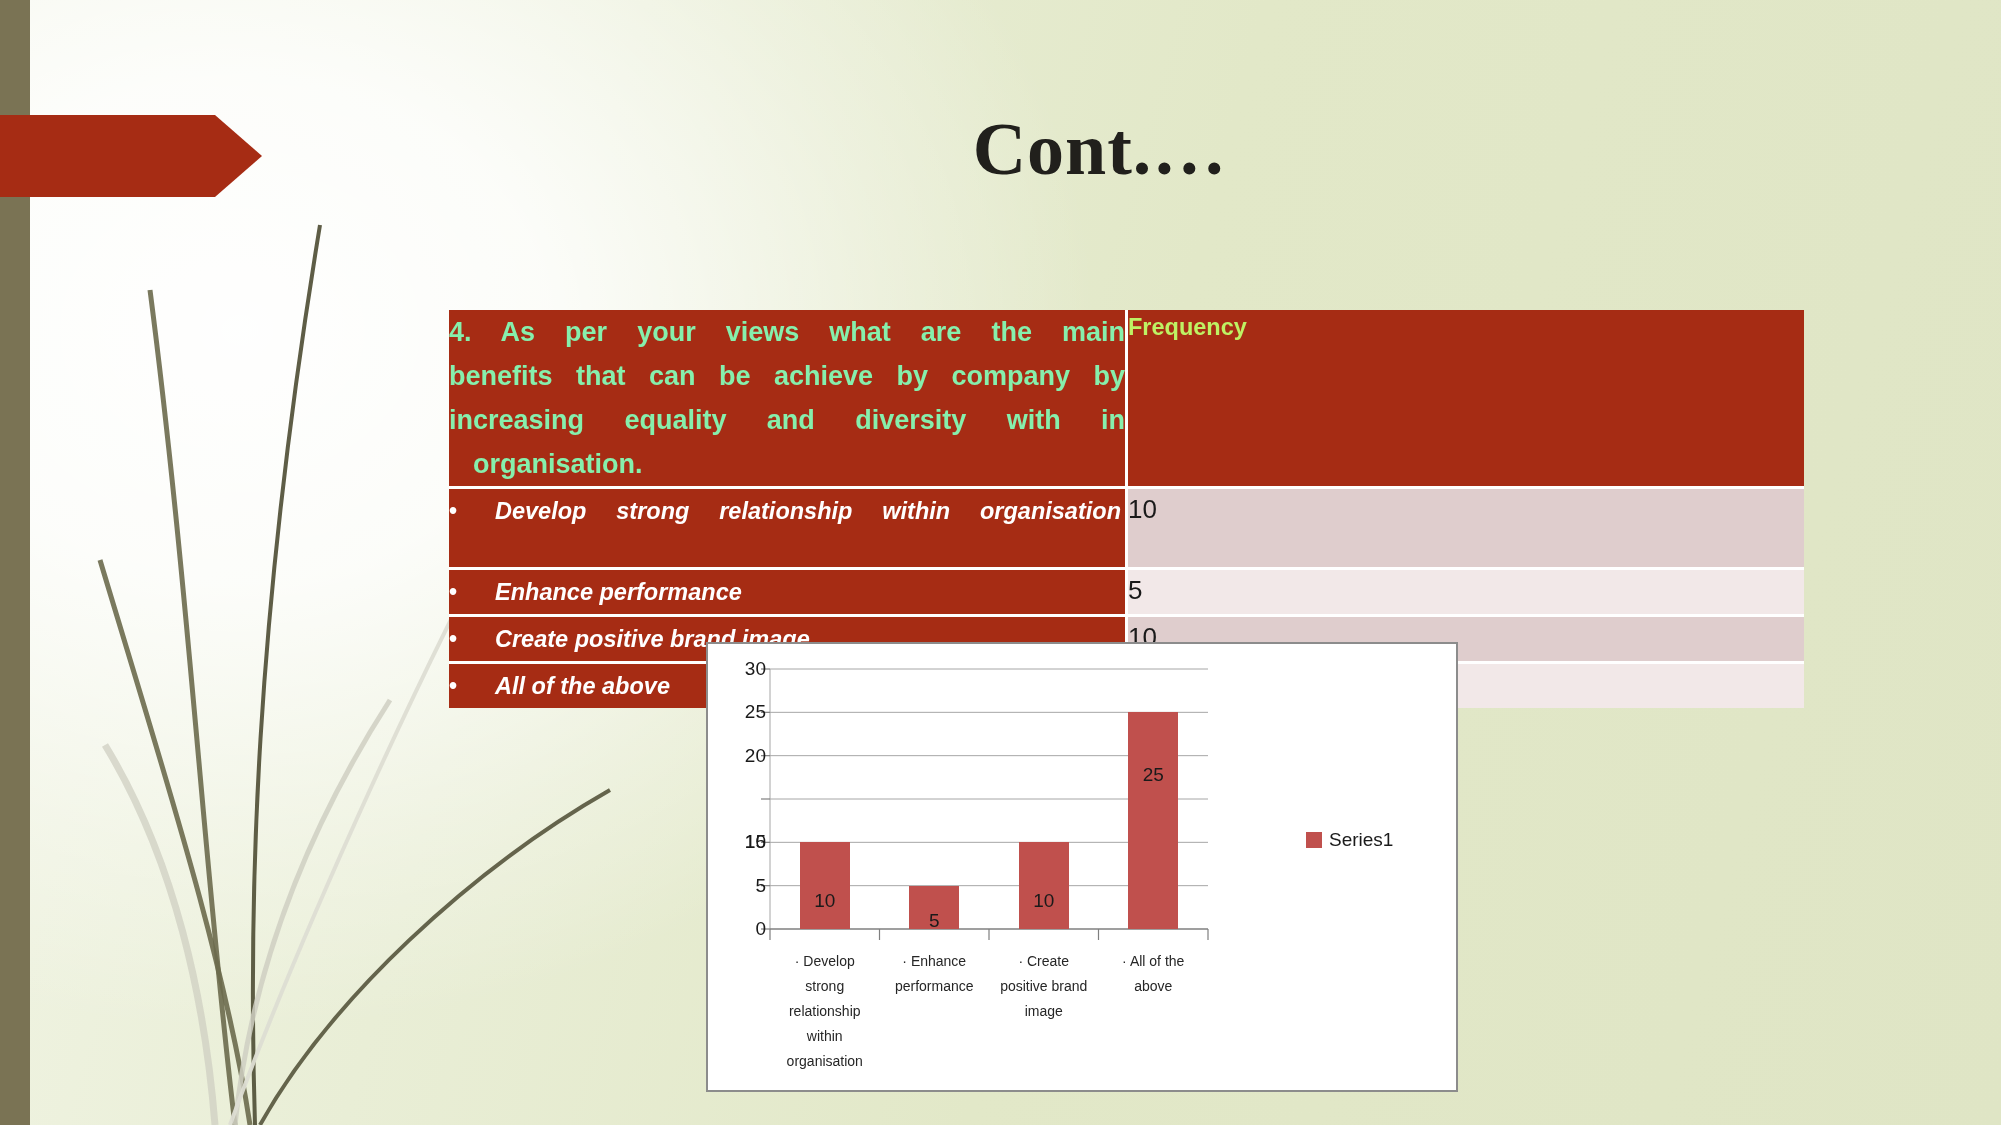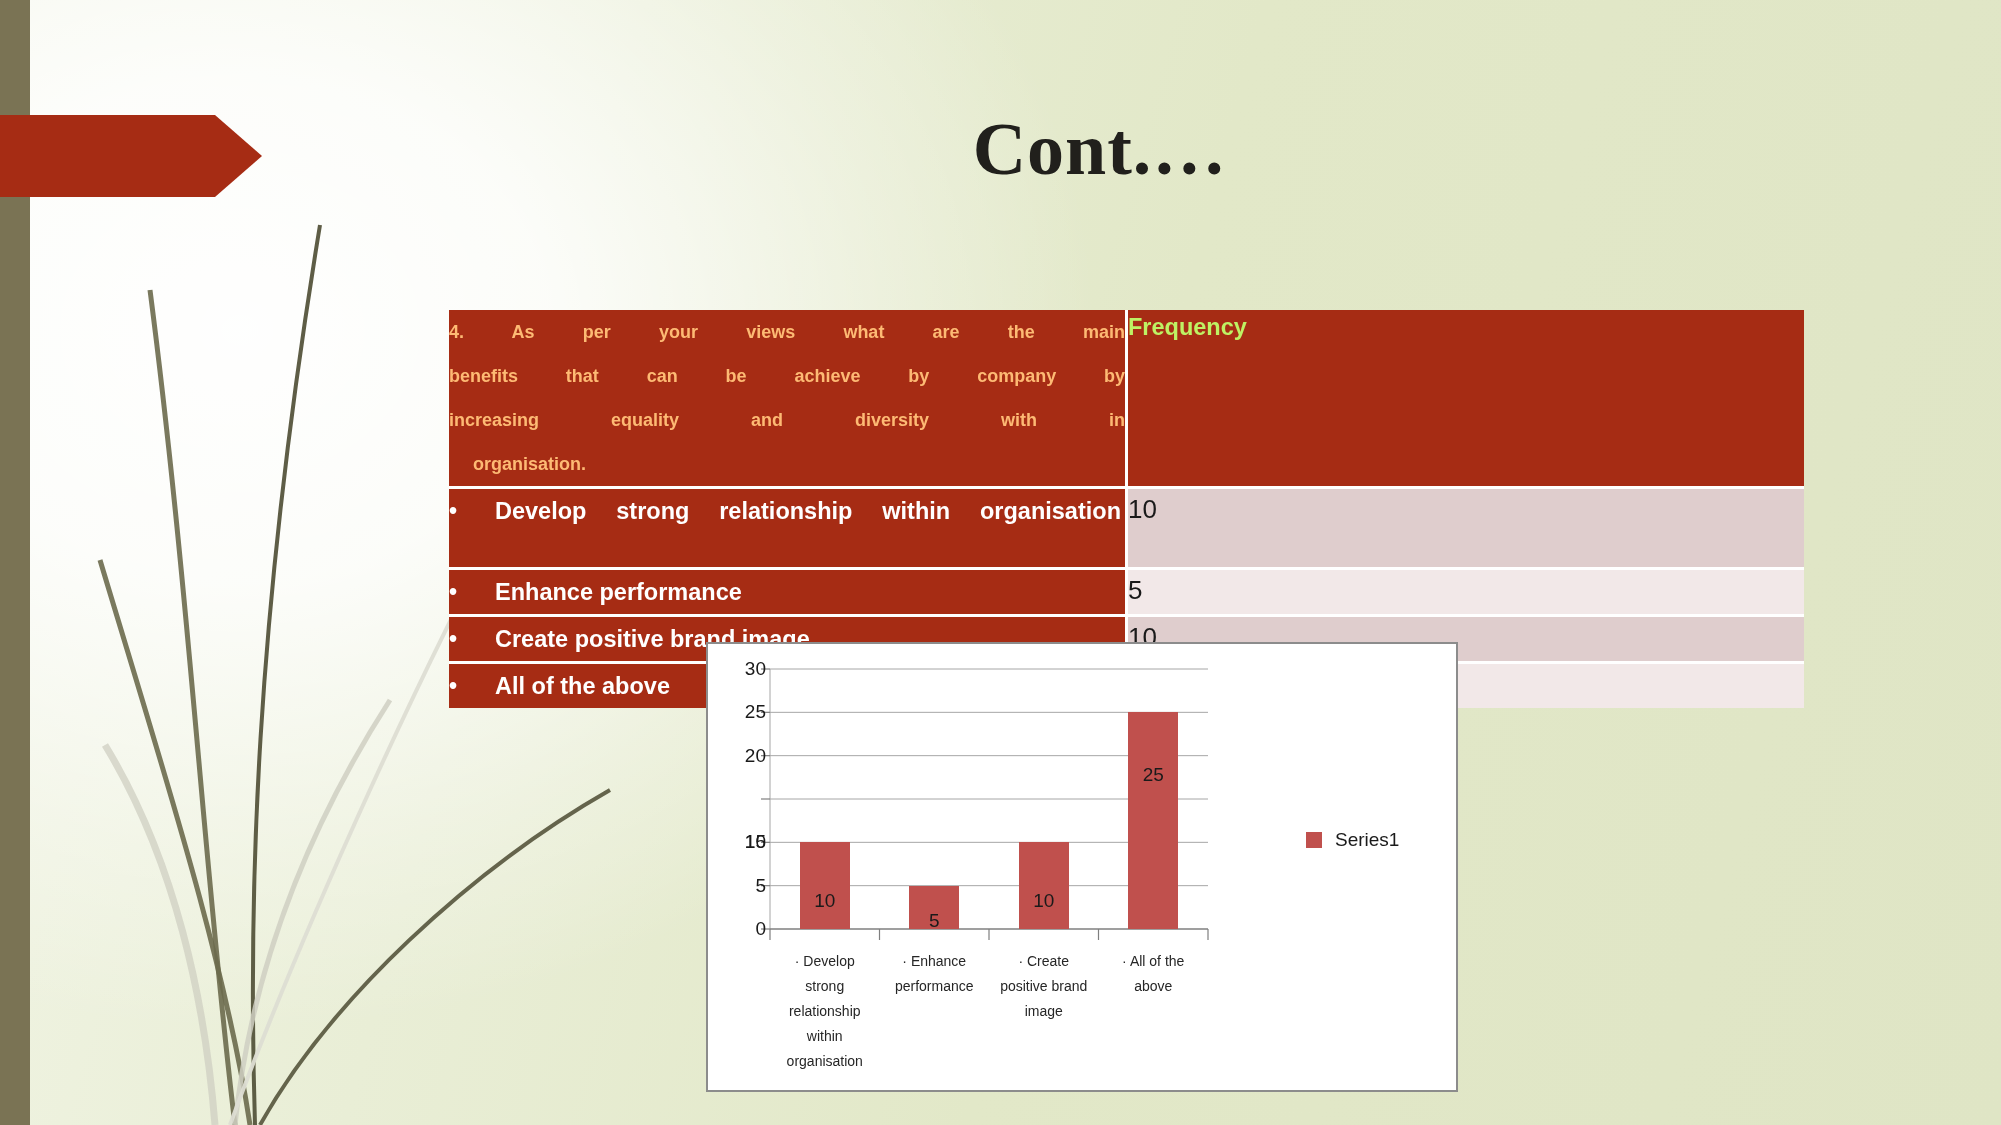--- a/index.html
+++ b/index.html
@@ -37,23 +37,23 @@
   
   .tbl{
     position:absolute;left:449px;top:310px;width:1355px;
     border-collapse:separate;border-spacing:0;
     table-layout:fixed;
   }
   .tbl td{vertical-align:top;padding:0;}
   .q-cell{
     width:676px;
     background:#a62c14;
-    color:#fdba74;
+    color:#86efac;
     font-weight:bold;
-    font-size:18px;
+    font-size:27px;
     line-height:44px;
     text-align:justify;
     padding:14px 14px 16px 14px;
     border-right:3px solid #ffffff;
   }
   .q-cell .qtext{display:block;text-align:justify;text-align-last:justify;}
   .q-cell .qlast{text-align-last:left;margin-left:24px;}
   .f-head{
     background:#a62c14;
     color:#bef264;
@@ -67,21 +67,21 @@
     padding:8px 14px 10px 14px;line-height:44px;
     border-right:3px solid #ffffff;border-top:3px solid #ffffff;
     position:relative;
   }
   .opt-cell .bul{
     display:inline-block;width:46px;vertical-align:top;
     font-size:23px;line-height:44px;
   }
   .opt-cell .otext{
     display:inline-block;width:calc(100% - 50px);vertical-align:top;
-    text-align:justify;text-align-last:justify;
+    text-align:justify;text-align-last:justify;font-style:italic;
   }
   .opt-cell .otext.short{text-align-last:left;text-align:left;}
   .val-cell{
     font-size:26px;color:#1a1a1a;font-weight:normal;
     padding:8px 0 0 14px;line-height:40px;
     border-top:3px solid #ffffff;
   }
   .band-a{background:#dfcdcd;}
   .band-b{background:#f2e8e8;}
   
@@ -104,21 +104,21 @@
   .bar-lbl{
     position:absolute;font-size:19px;color:#1a1a1a;text-align:center;
     transform:translateX(-50%);white-space:nowrap;
   }
   .xcat{
     position:absolute;text-align:center;font-size:14px;color:#262626;
     line-height:25px;
   }
   .legend{
     position:absolute;left:598px;top:185px;
-    display:flex;align-items:center;gap:13px;
+    display:flex;align-items:center;gap:7px;
     font-size:19px;color:#1a1a1a;white-space:nowrap;
   }
   .legend-swatch{width:16px;height:16px;background:#c0504d;display:inline-block;}
 </style>
 </head>
 <body>
 
 <div id="slide">
 
   <div class="edge-stripe"></div>

